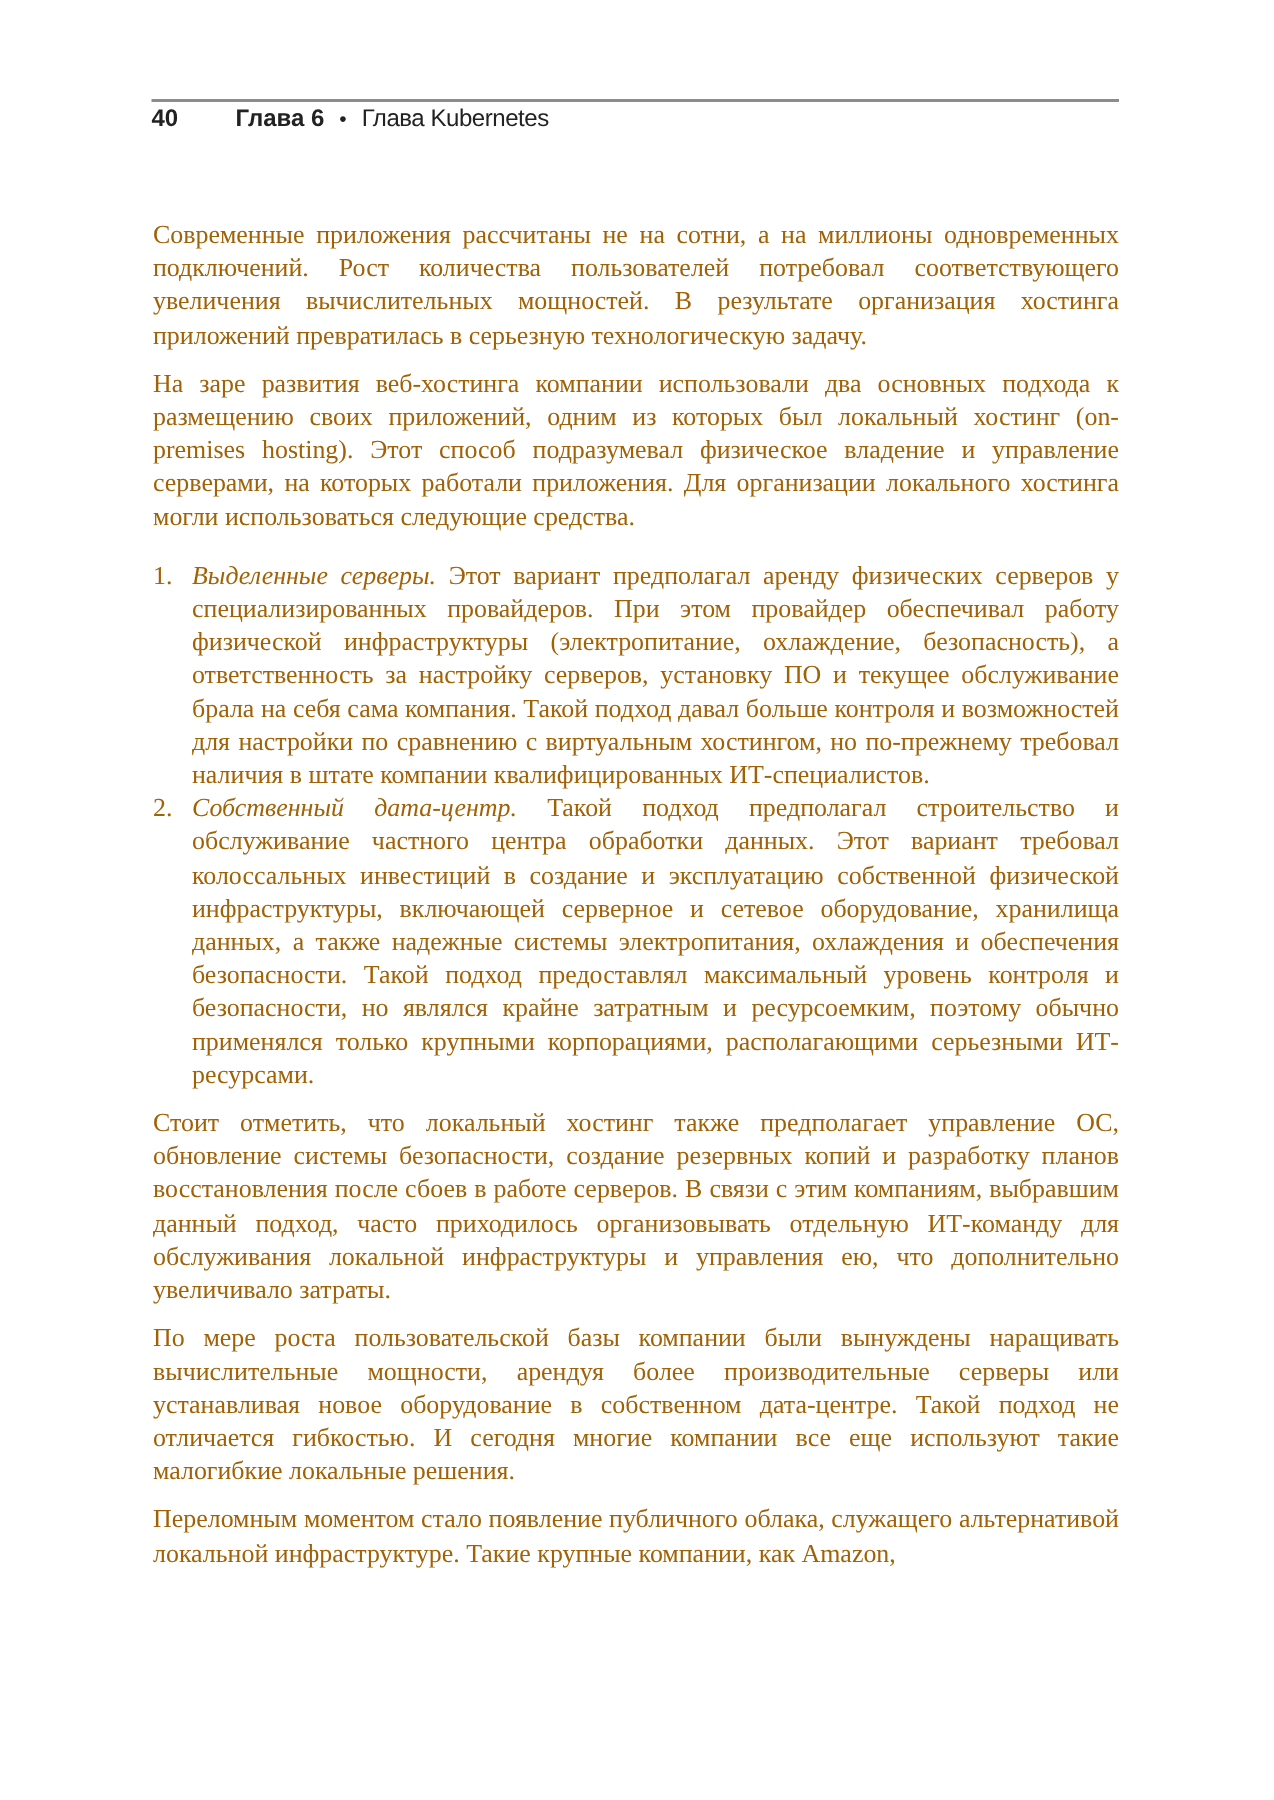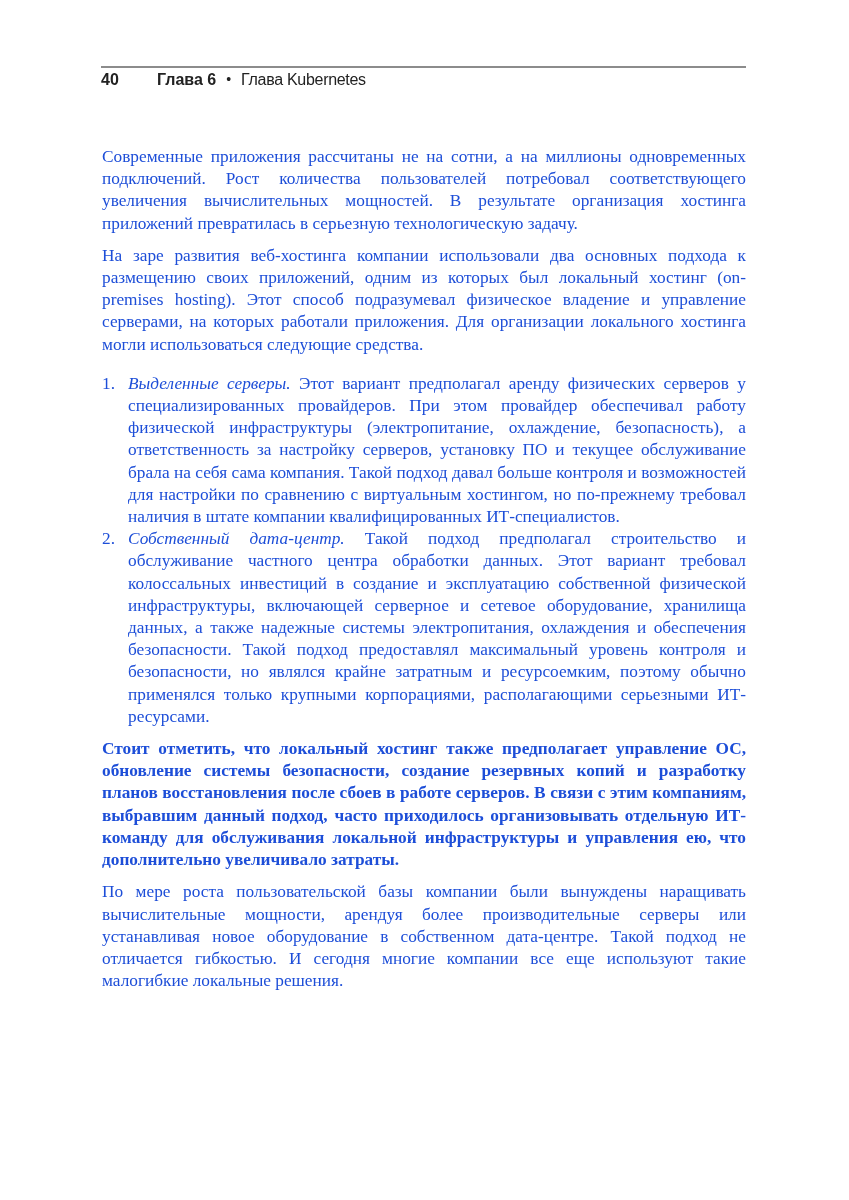--- a/index.html
+++ b/index.html
@@ -50,21 +50,21 @@
       letter-spacing: -0.3px;
     }
     .content {
       position: absolute;
       left: 102px;
       top: 146px;
       width: 644px;
       font-family: "Liberation Serif", serif;
       font-size: 17.3px;
       line-height: 22.2px;
-      color: #1d4ed8;
+      color: #a16207;
     }
     .content p {
       margin: 0 0 10px 0;
       text-align: justify;
       hyphens: manual;
     }
     .list {
       margin: 17px 0 10px 0;
       padding: 0;
       list-style: none;
@@ -79,21 +79,20 @@
     }
     .list-body {
       flex: 1;
       text-align: justify;
     }
     .term {
       font-style: italic;
     }
     .p-after-list {
       margin-top: 10px !important;
-      font-weight: bold;
     }
   </style>
 </head>
 <body>
 
 <div class="header-rule"></div>
 
 <div class="running-head">
   <span class="page-number">40</span>
   <span class="chapter-label">Глава 6</span>
@@ -111,13 +110,14 @@
       <span class="list-body"><span class="term">Выделенные серверы.</span><span> Этот вариант предполагал аренду физических серверов у специализированных провайдеров. При этом провайдер обеспечивал работу физической инфраструктуры (электропитание, охлаждение, безопасность), а ответственность за настройку серверов, установку ПО и текущее обслуживание брала на себя сама компания. Такой подход давал больше контроля и возможностей для настройки по сравнению с виртуальным хостингом, но по-прежнему требовал наличия в штате компании квалифицированных ИТ-специалистов.</span></span>
     </div>
     <div class="list-item">
       <span class="list-num">2.</span>
       <span class="list-body"><span class="term">Собственный дата-центр.</span><span> Такой подход предполагал строительство и обслуживание частного центра обработки данных. Этот вариант требовал колоссальных инвестиций в создание и эксплуатацию собственной физической инфраструктуры, включающей серверное и сетевое оборудование, хранилища данных, а также надежные системы электропитания, охлаждения и обеспечения безопасности. Такой подход предоставлял максимальный уровень контроля и безопасности, но являлся крайне затратным и ресурсоемким, поэтому обычно применялся только крупными корпорациями, располагающими серьезными ИТ-ресурсами.</span></span>
     </div>
   </div>
 
   <p class="p-after-list">Стоит отметить, что локальный хостинг также предполагает управление ОС, обновление системы безопасности, создание резервных копий и разработку планов восстановления после сбоев в работе серверов. В связи с этим компаниям, выбравшим данный подход, часто приходилось организовывать отдельную ИТ-команду для обслуживания локальной инфраструктуры и управления ею, что дополнительно увеличивало затраты.</p>
   <p>По мере роста пользовательской базы компании были вынуждены наращивать вычислительные мощности, арендуя более производительные серверы или устанавливая новое оборудование в собственном дата-центре. Такой подход не отличается гибкостью. И сегодня многие компании все еще используют такие малогибкие локальные решения.</p>
+  <p>Переломным моментом стало появление публичного облака, служащего альтернативой локальной инфраструктуре. Такие крупные компании, как Amazon,</p>
 </div>
 
 </body></html>

